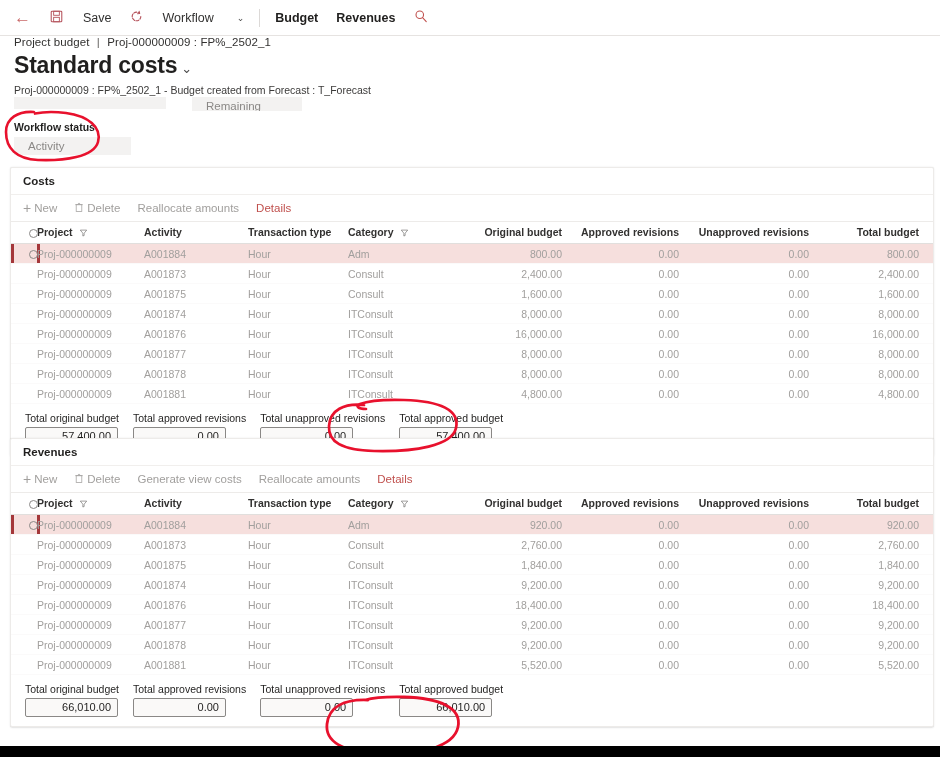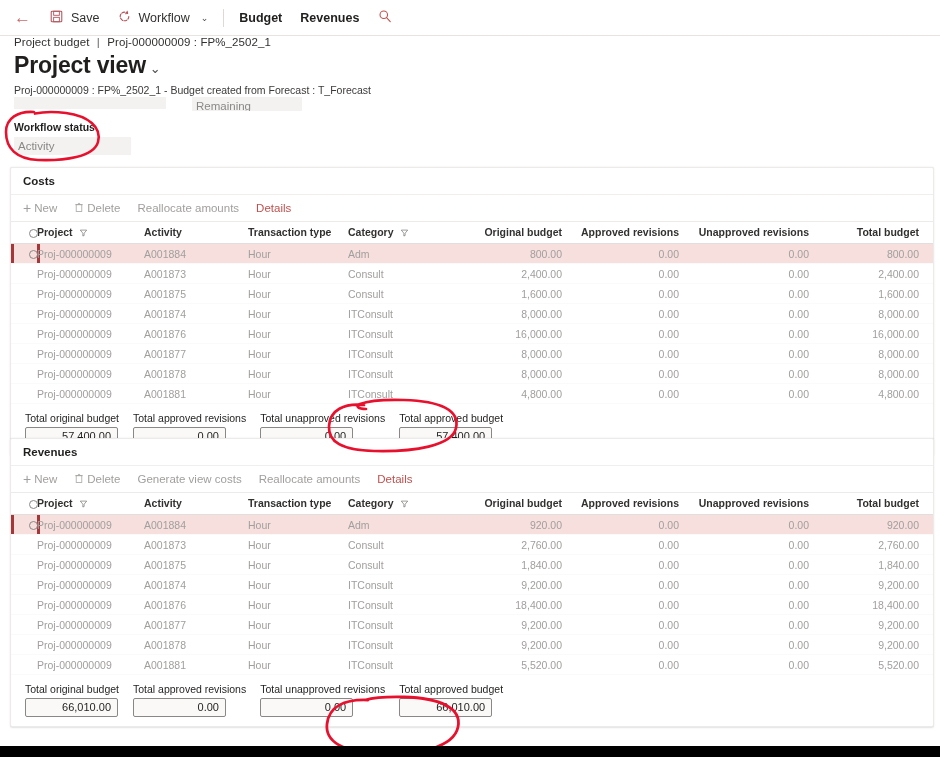--- a/index.html
+++ b/index.html
@@ -13,21 +13,21 @@
   }
   #page { position: relative; width: 940px; height: 757px; background:#fff; overflow:hidden; }
 
   
   .cmdbar {
     position:absolute; left:0; top:0; width:940px; height:36px;
     background:#ffffff; border-bottom:1px solid #e6e3e1;
     display:flex; align-items:center; padding-left:8px; gap:0;
   }
   .cmd-btn {
-    display:flex; align-items:center; gap:8px;
+    display:flex; align-items:center; gap:20px;
     height:28px; padding:0 9px;
     font-size:12.5px; color:#323130; white-space:nowrap; cursor:default;
   }
   .cmd-back { color:#c96a6a; font-size:17px; padding:0 10px 0 6px; line-height:1; }
   .cmd-sep { width:1px; height:18px; background:#dcd9d7; margin:0 6px; }
   .cmd-ico { display:inline-block; color:#b5525b; }
   .cmd-strong { font-weight:bold; color:#201f1e; }
   .cmd-chev { font-size:9px; color:#4a4a4a; margin-left:3px; }
   .cmd-search { color:#c0504d; font-size:15px; padding:0 10px; }
 
@@ -44,21 +44,21 @@
   .page-title .tchev { font-size:13px; font-weight:normal; margin-left:4px; color:#4a4a4a; }
   .subtitle {
     position:absolute; left:14px; top:84px;
     font-size:10.5px; color:#3b3a39;
   }
 
   
   .hdrstrip { position:absolute; left:0; top:97px; width:940px; height:68px; background:#fff; }
   .ro-box {
     position:absolute; background:#f3f2f1; border:none;
-    font-size:11.5px; color:#8a8886; padding:3px 6px 0 4px;
+    font-size:11.5px; color:#8a8886; padding:3px 6px 0 14px;
     display:flex; align-items:flex-start; overflow:hidden;
   }
   .fld-label { position:absolute; font-size:10.5px; color:#201f1e; font-weight:600; }
 
   
   .card {
     position:absolute; left:10px; width:924px;
     background:#ffffff;
     border:1px solid #edebe9;
     border-radius:2px;
@@ -171,21 +171,21 @@
     </div>
   </div>
 
   <div class="bc">
     <span>Project budget</span>
     <span class="sepbar">|</span>
     <span>Proj-000000009 : FP%_2502_1</span>
   </div>
 
   <div class="page-title">
-    <span>Project view</span><span class="tchev">⌄</span>
+    <span>Standard costs</span><span class="tchev">⌄</span>
   </div>
 
   <div class="subtitle">Proj-000000009 : FP%_2502_1 - Budget created from Forecast : T_Forecast</div>
 
   <div class="hdrstrip">
     <div class="ro-box" style="left:14px; top:0px; width:152px; height:12px;"></div>
 
     <div class="ro-box" style="left:192px; top:0px; width:110px; height:14px;">Remaining</div>
 
     <div class="fld-label" style="left:14px; top:24px;">Workflow status</div>

